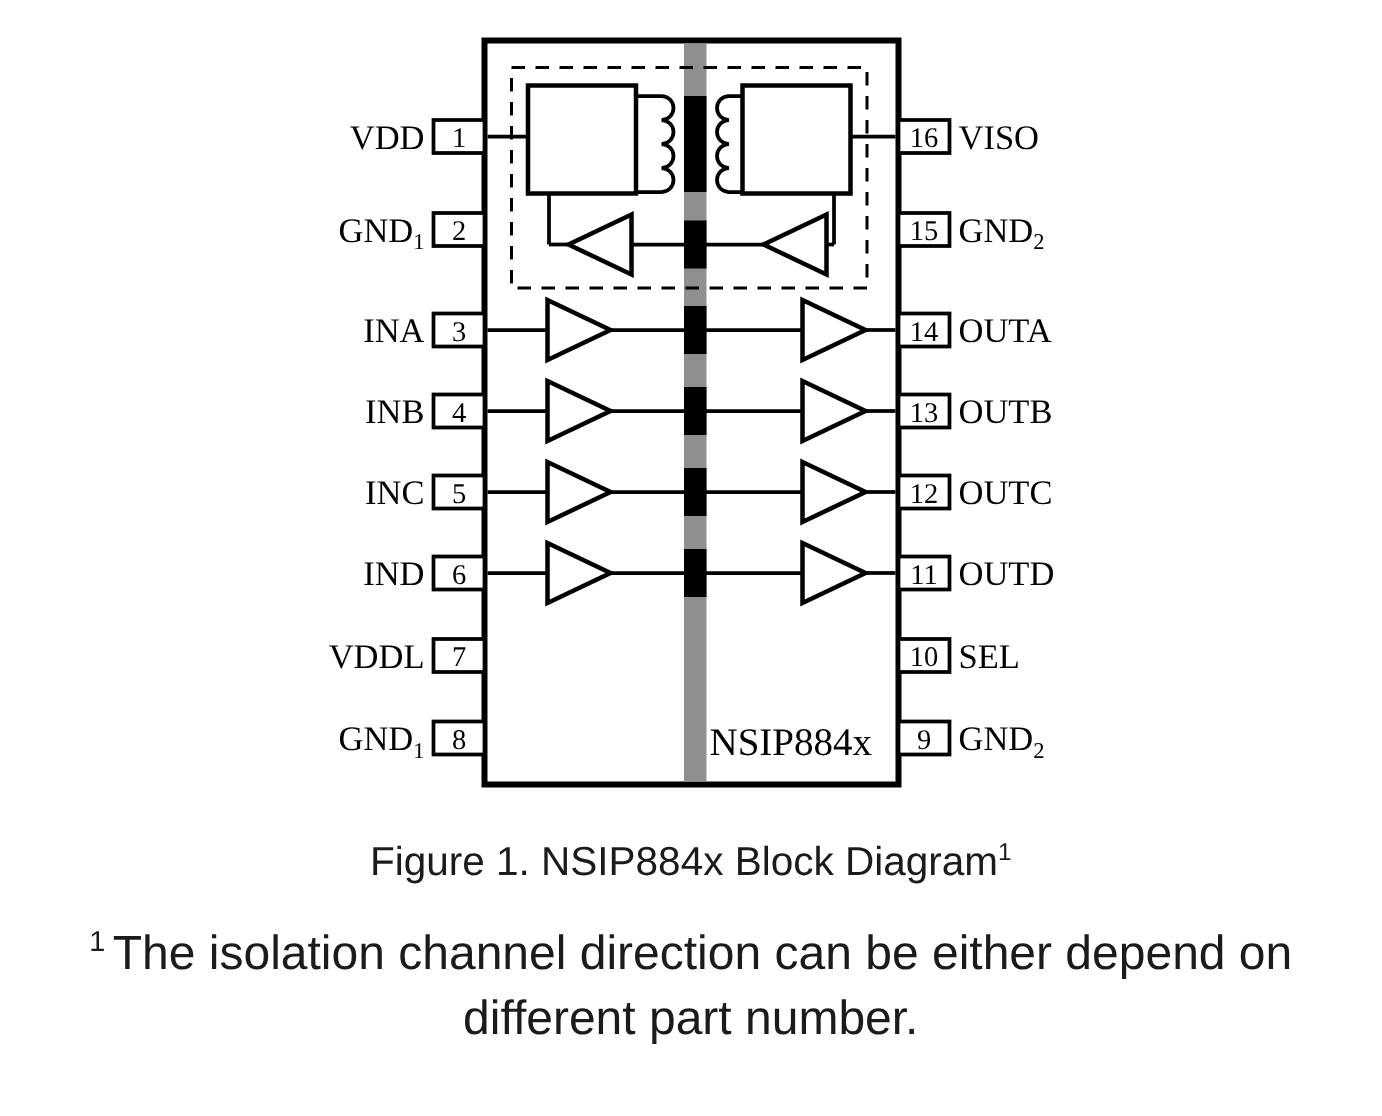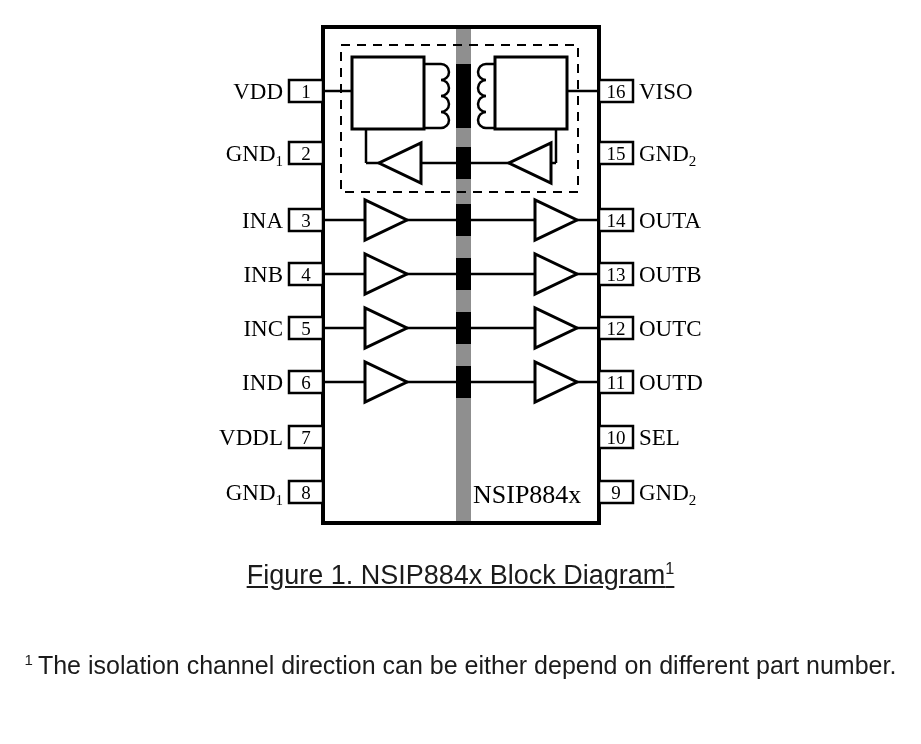--- a/index.html
+++ b/index.html
@@ -13,23 +13,23 @@
   .tri{fill:#fff;stroke:#000;stroke-width:3;}
   .coil{fill:none;stroke:#000;stroke-width:2.5;}
   .dashed{fill:none;stroke:#000;stroke-width:2;stroke-dasharray:9 7;}
   .mark{fill:#000;}
   
   .pin-label{font-family:"Liberation Serif",serif;font-size:23px;fill:#000;}
   .pin-num{font-family:"Liberation Serif",serif;font-size:19px;fill:#000;}
   .subsc{font-size:15px;}
   .chip-name{font-family:"Liberation Serif",serif;font-size:26px;fill:#000;}
   
-  .caption{margin-top:14px;text-align:center;font-size:27px;color:#1b1b1b;text-decoration:underline;}
+  .caption{margin-top:14px;text-align:center;font-size:27px;color:#1b1b1b;}
   .caption sup{font-size:60%;}
-  .footnote{margin:58px auto 0 auto;width:905px;text-align:center;font-size:25px;line-height:1.35;color:#1b1b1b;}
+  .footnote{margin:24px auto 0 auto;width:905px;text-align:center;font-size:32px;line-height:1.35;color:#1b1b1b;}
   .footnote sup{font-size:60%;margin-right:5px;}
 </style>
 </head>
 <body>
 
 <div class="page">
 
   <svg width="921" height="545" viewBox="0 0 921 545">
 
     <rect class="chipbody" x="323" y="27" width="276" height="496"></rect>

